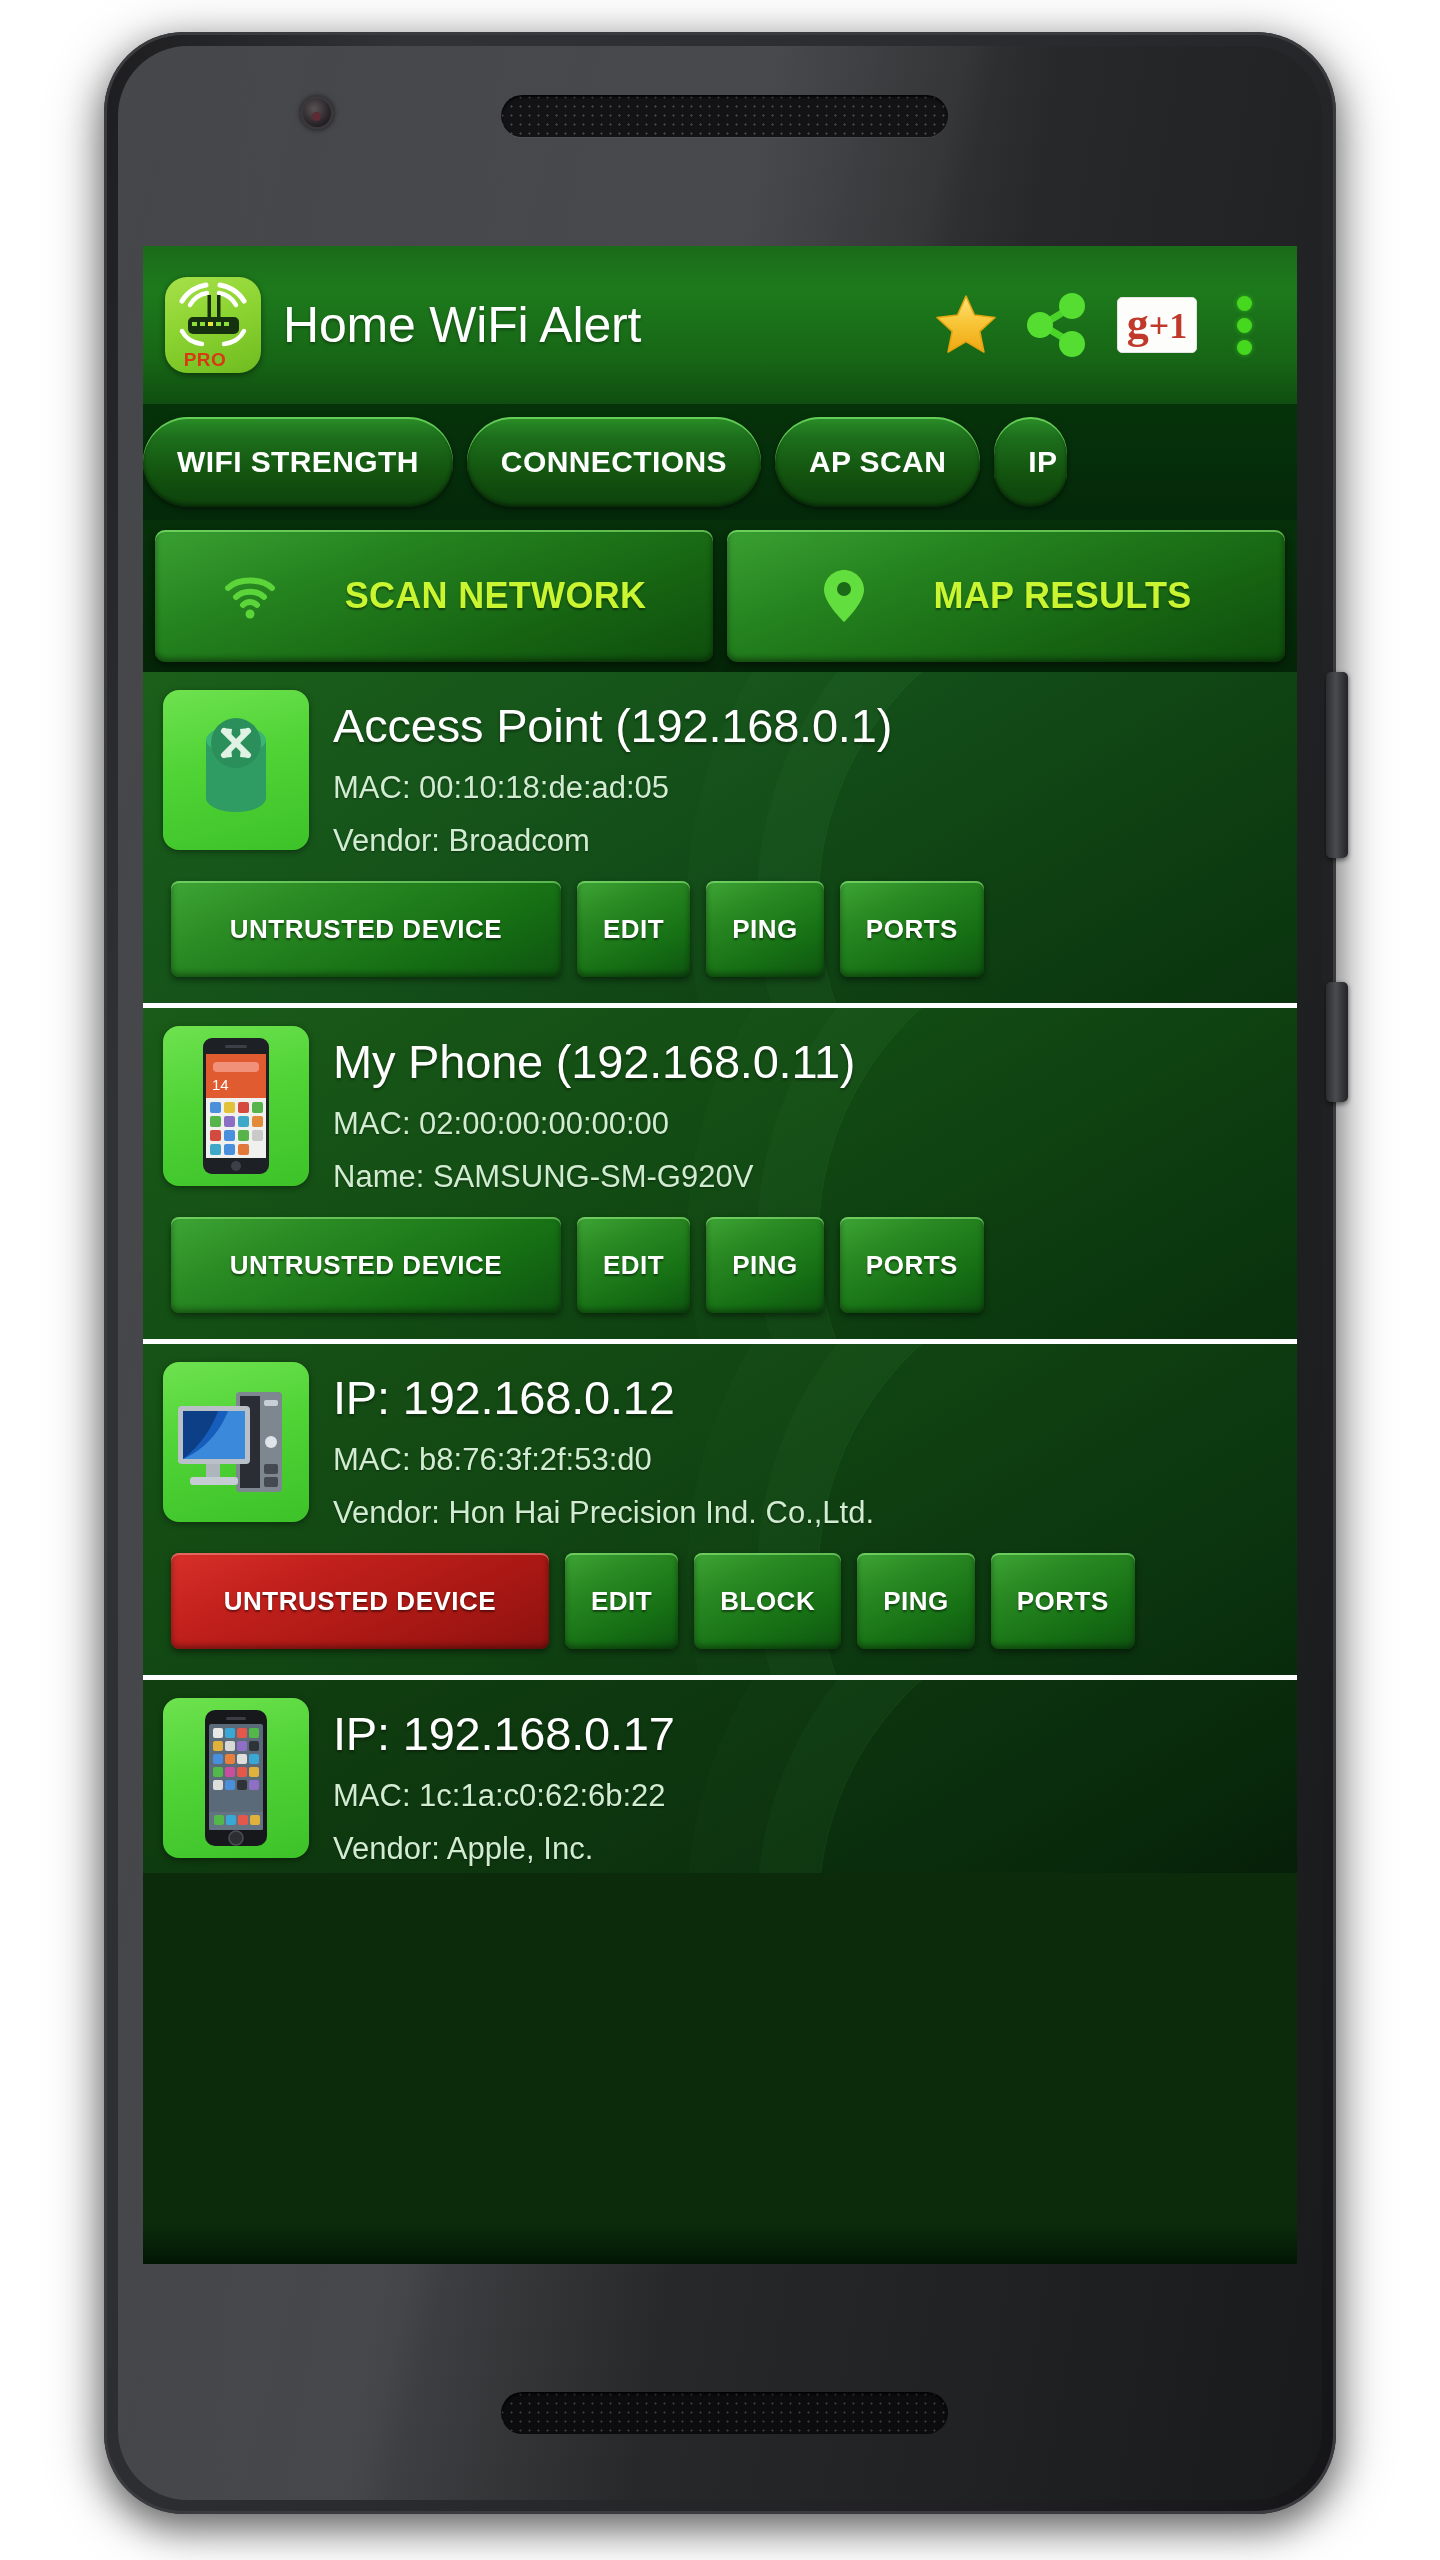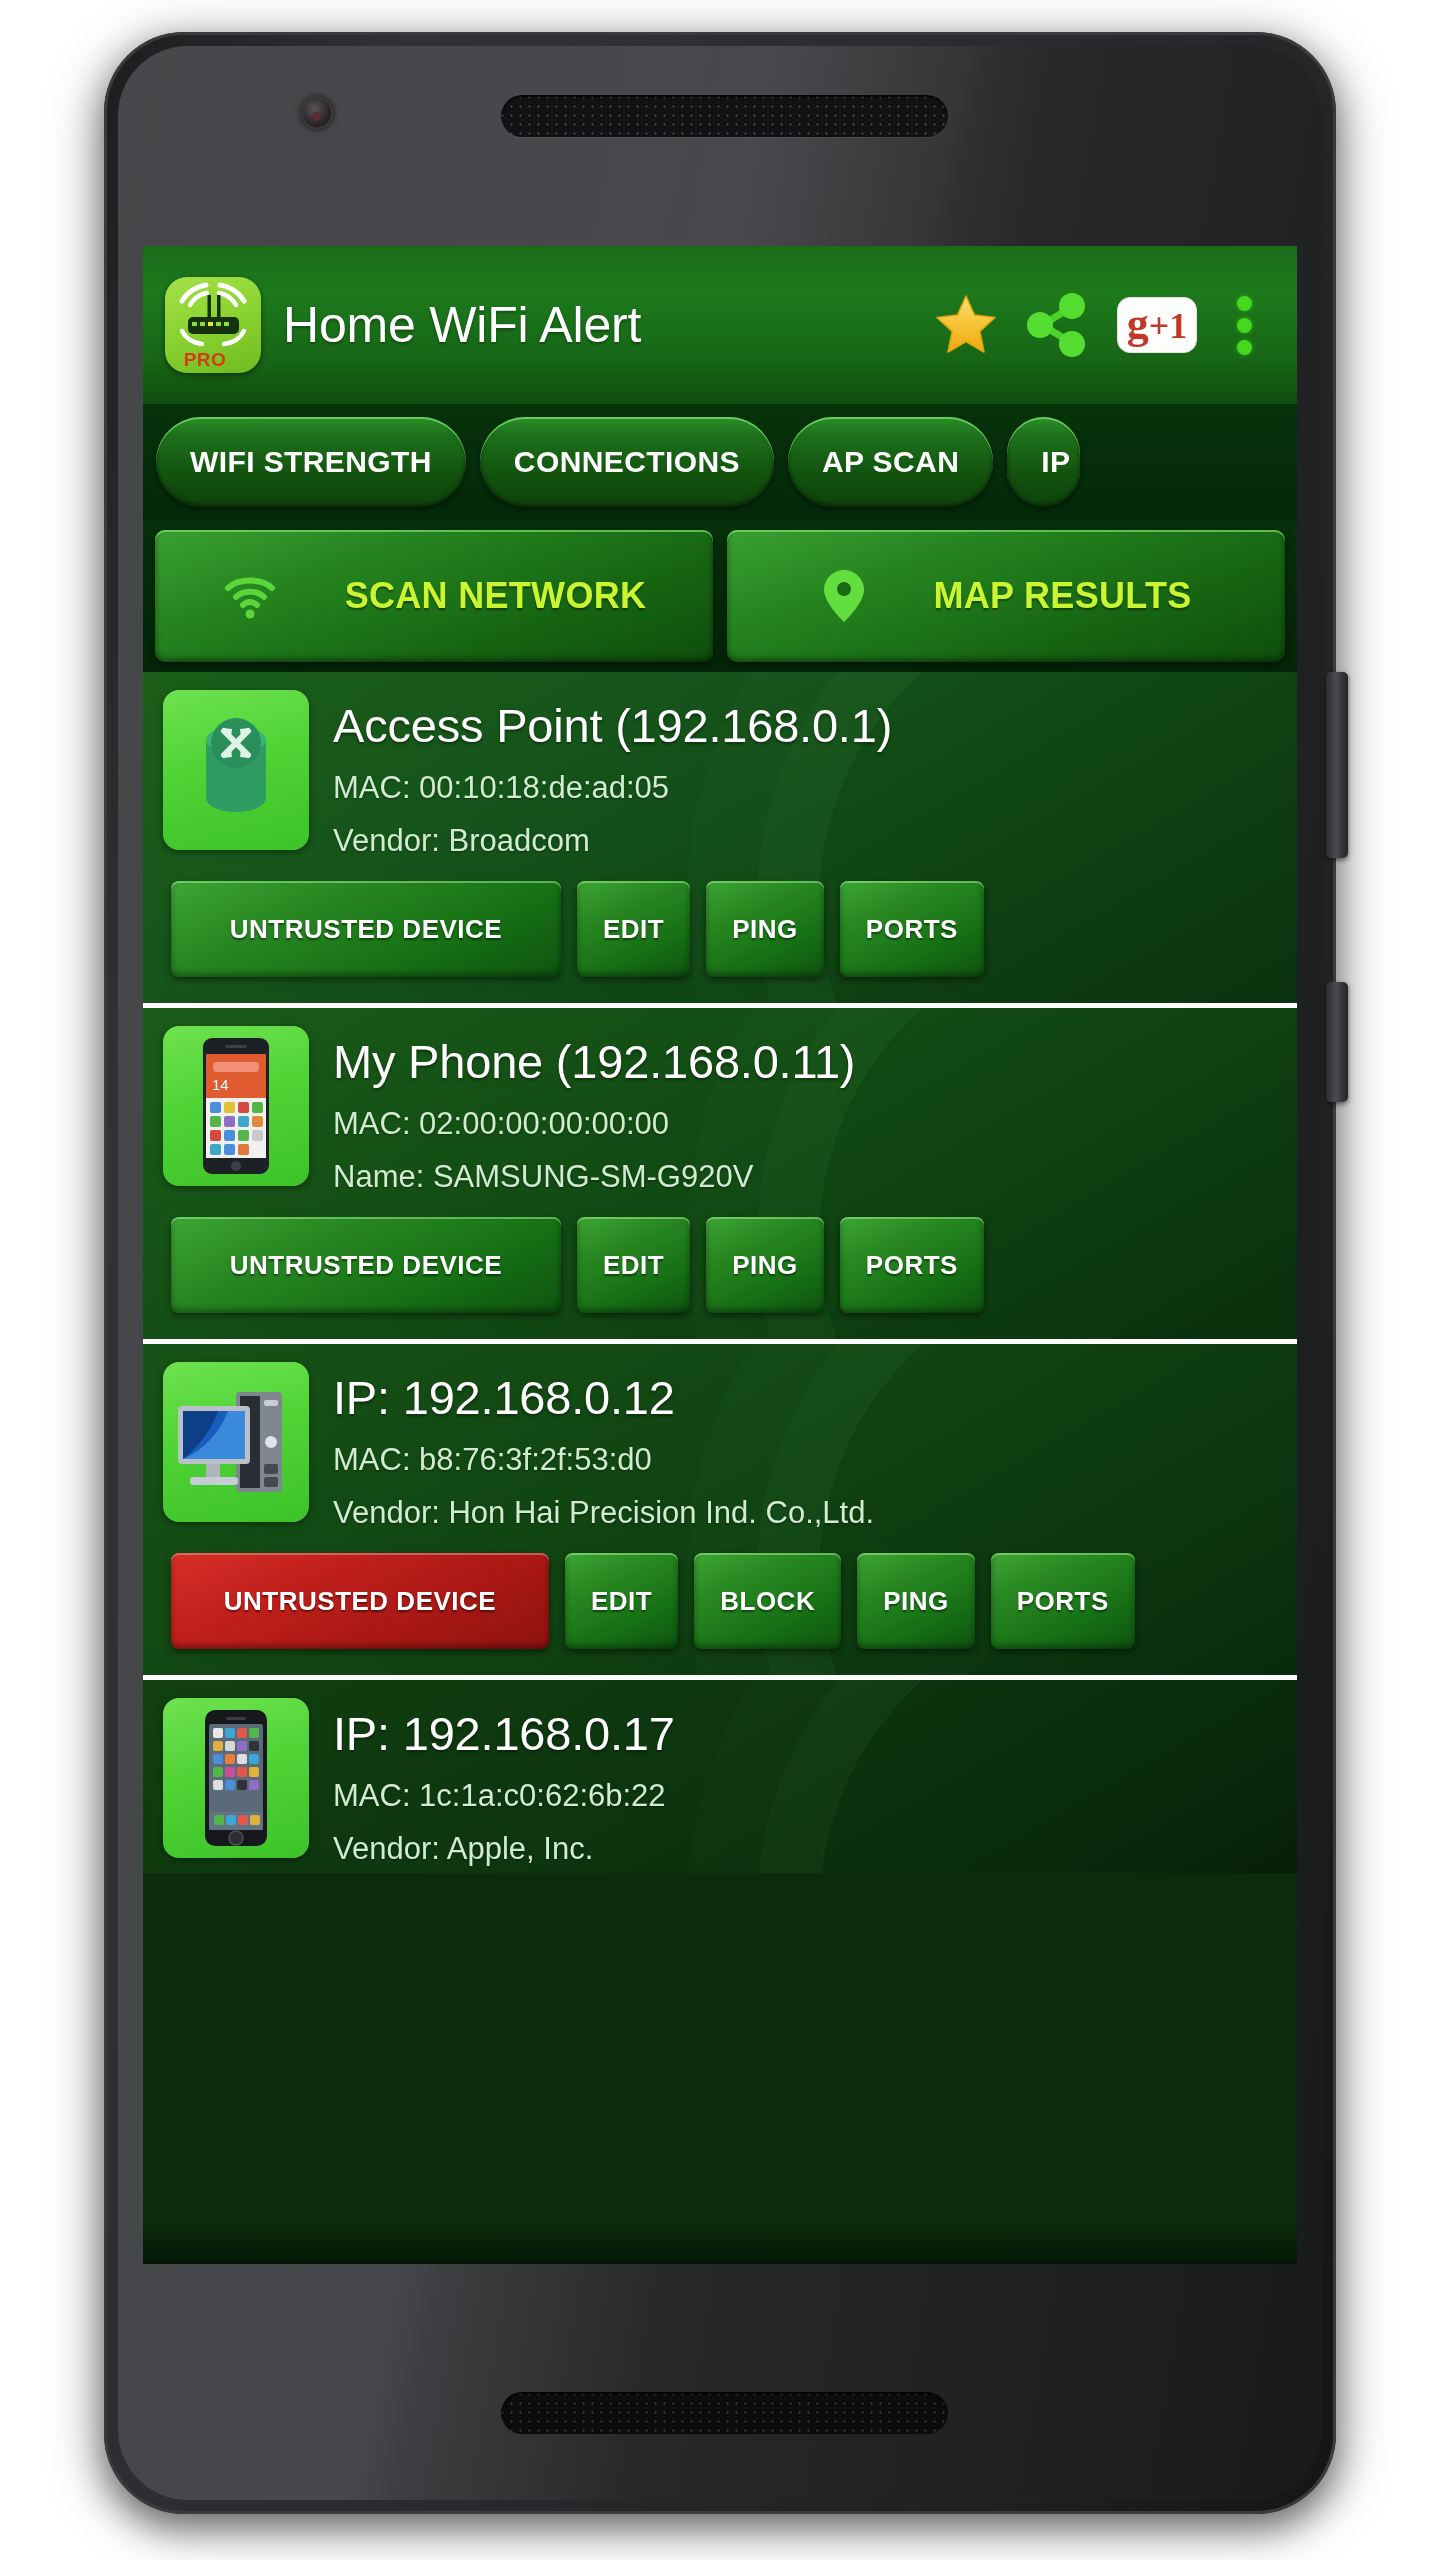--- a/index.html
+++ b/index.html
@@ -94,37 +94,37 @@
     white-space:nowrap; letter-spacing:-.2px; flex:0 0 auto;
     text-shadow:0 2px 3px rgba(0,0,0,.35);
   }
   .appbar-actions{ margin-left:auto; display:flex; align-items:center; gap:0px; }
   .act{ display:flex; align-items:center; justify-content:center; }
   .act.star{ width:86px; }
   .act.share{ width:96px; }
   .act.gplus{ width:104px; }
   .act.kebab{ width:70px; }
   .gplus-box{
-    background:#fdfdfb; border:1px solid #e2e2de; border-radius:13px;
+    background:#fdfdfb; border:1px solid #e2e2de; border-radius:5px;
     padding:4px 9px 6px 9px; line-height:1;
     font-family:"Liberation Serif", serif;
   }
   .gplus-box .g{ color:#c0392b; font-size:44px; font-weight:bold; }
   .gplus-box .p1{ color:#c0392b; font-size:36px; font-weight:bold; }
   .kebab span{
     display:block; width:15px; height:15px; border-radius:50%;
     background:#45d81f; margin:7px auto;
     box-shadow:0 0 5px rgba(70,220,30,.55);
   }
 
   
   .tabstrip{
     position:relative; height:116px; width:100%;
     background:linear-gradient(180deg,#06330a 0%,#04280a 100%);
-    display:flex; align-items:center; padding:0 0 0 13px; gap:14px; overflow:hidden;
+    display:flex; align-items:center; padding:0 0 0 0; gap:14px; overflow:hidden;
   }
   .tab{
     height:90px; border-radius:46px; flex:0 0 auto;
     display:flex; align-items:center; justify-content:center;
     padding:0 34px;
     background:linear-gradient(180deg,#2b8f28 0%,#1d6f1c 22%,#13540f 62%,#0d420c 100%);
     box-shadow:inset 0 2px 0 rgba(140,255,120,.6), inset 0 -2px 4px rgba(0,0,0,.5), 0 2px 5px rgba(0,0,0,.5);
     color:#fff; font-size:30px; font-weight:bold; letter-spacing:.4px;
     white-space:nowrap;
   }

